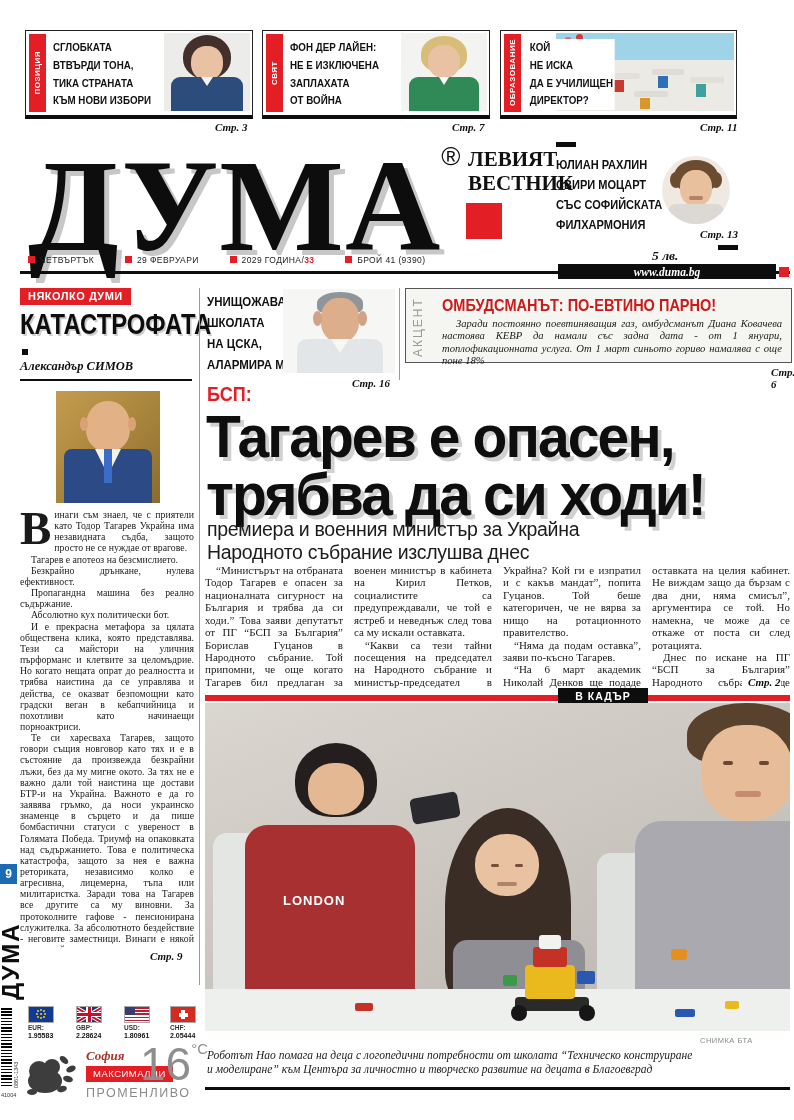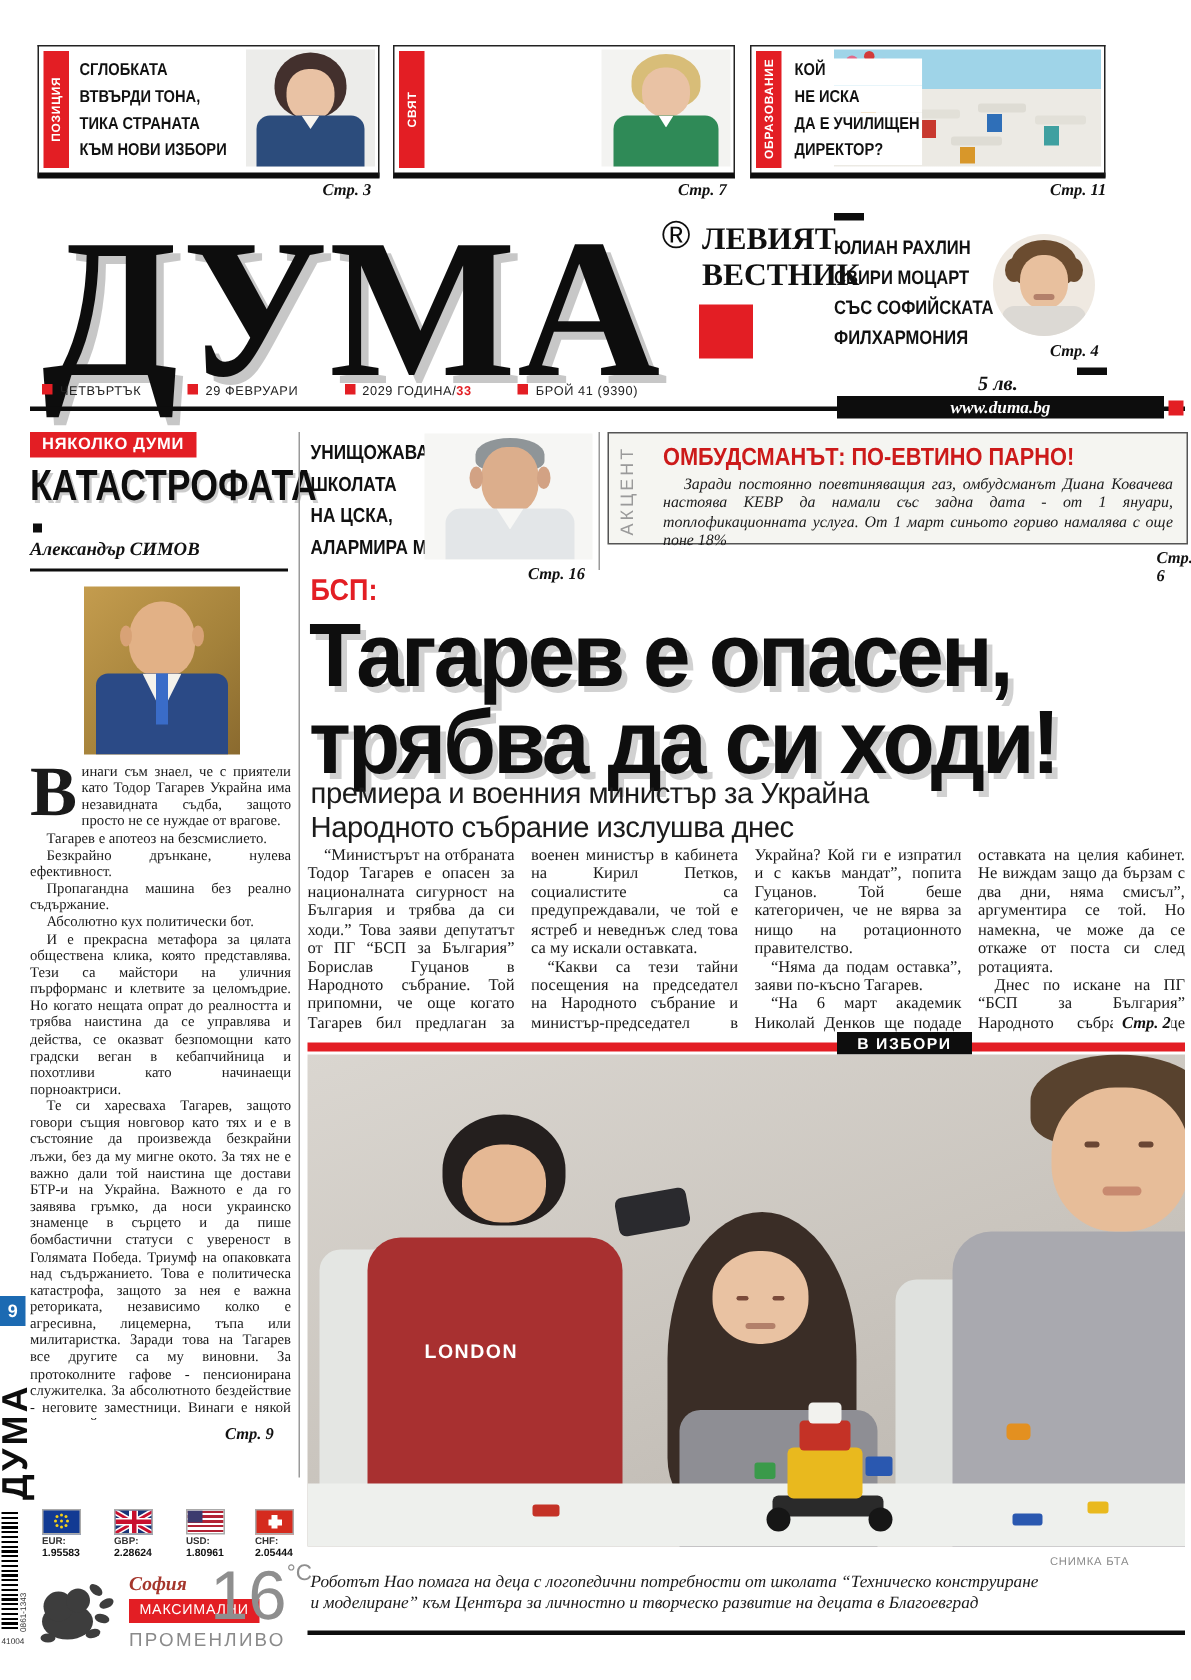--- a/index.html
+++ b/index.html
@@ -63,20 +63,26 @@
       <div class="abs" style="left:7px;top:44px;width:72px;height:36px;background:#2c4c7c;border-radius:9px 9px 0 0;"></div>
       <div class="abs" style="left:37px;top:44px;width:12px;height:9px;background:#f7f4ef;clip-path:polygon(0 0,100% 0,50% 100%);"></div>
     </div>
   </div>
   <div class="abs pageref" style="left:215px;top:121px;">Стр. 3</div>
 
   <div class="tbox" style="left:262px;width:226px;">
     <div class="tlabel">
         <span>СВЯТ</span>
       </div>
+    <div class="thl abs" style="left:27px;top:8px;">
+      <div>ФОН ДЕР ЛАЙЕН:</div>
+        <div>НЕ Е ИЗКЛЮЧЕНА</div>
+      <div>ЗАПЛАХАТА</div>
+        <div>ОТ ВОЙНА</div>
+    </div>
     <div class="abs" style="right:2px;top:2px;width:86px;height:78px;background:#f3f3f1;overflow:hidden;">
       <div class="abs" style="left:20px;top:3px;width:46px;height:36px;background:#d8bd78;border-radius:50% 50% 40% 40%;"></div>
       <div class="abs" style="left:27px;top:12px;width:32px;height:33px;background:#e9c2a4;border-radius:46%;"></div>
       <div class="abs" style="left:8px;top:44px;width:70px;height:36px;background:#2f8a57;border-radius:9px 9px 0 0;"></div>
       <div class="abs" style="left:38px;top:44px;width:10px;height:8px;background:#fff;clip-path:polygon(0 0,100% 0,50% 100%);"></div>
     </div>
   </div>
   <div class="abs pageref" style="left:452px;top:121px;">Стр. 7</div>
 
   <div class="tbox" style="left:500px;width:235px;">
@@ -124,21 +130,21 @@
     <div style="font-size:13px;">ФИЛХАРМОНИЯ</div>
   </div>
   <div class="abs" style="left:662px;top:156px;width:68px;height:68px;border-radius:50%;background:#efe9e1;overflow:hidden;">
     <div class="abs" style="left:12px;top:4px;width:44px;height:32px;background:#6b4c30;border-radius:50% 50% 40% 40%;"></div>
     <div class="abs" style="left:8px;top:16px;width:12px;height:16px;background:#6b4c30;border-radius:50%;"></div>
     <div class="abs" style="left:48px;top:16px;width:12px;height:16px;background:#6b4c30;border-radius:50%;"></div>
     <div class="abs" style="left:18px;top:14px;width:32px;height:36px;background:#e8c09e;border-radius:46%;"></div>
     <div class="abs" style="left:27px;top:40px;width:14px;height:4px;background:#b3806a;border-radius:2px;"></div>
     <div class="abs" style="left:6px;top:48px;width:56px;height:20px;background:#dcd9d4;border-radius:8px 8px 0 0;"></div>
   </div>
-  <div class="abs pageref" style="left:700px;top:228px;">Стр. 4</div>
+  <div class="abs pageref" style="left:700px;top:228px;">Стр. 13</div>
   <div class="abs" style="left:718px;top:245px;width:20px;height:5px;background:#0d0d0d;"></div>
 
   <div class="abs" style="left:28px;top:255px;font-size:8.5px;color:#222;letter-spacing:.4px;">
     <span style="display:inline-block;width:7px;height:7px;background:#e31e24;margin-right:5px;"></span><span>ЧЕТВЪРТЪК</span>
     <span style="display:inline-block;width:7px;height:7px;background:#e31e24;margin:0 5px 0 28px;"></span><span>29 ФЕВРУАРИ</span>
     <span style="display:inline-block;width:7px;height:7px;background:#e31e24;margin:0 5px 0 28px;"></span><span>2029 ГОДИНА/</span><span style="color:#e31e24;font-weight:bold;">33</span>
     <span style="display:inline-block;width:7px;height:7px;background:#e31e24;margin:0 5px 0 28px;"></span><span>БРОЙ 41 (9390)</span>
   </div>
   <div class="abs serif" style="left:652px;top:248px;font-size:13.5px;font-weight:bold;font-style:italic;">5 лв.</div>
   <div class="rule" style="left:20px;top:271px;width:770px;height:2.5px;"></div>
@@ -209,21 +215,21 @@
     <p class="ind">“Министърът на отбраната Тодор Тагарев е опасен за националната сигурност на България и трябва да си ходи.” Това заяви депутатът от ПГ “БСП за България” Борислав Гуцанов в Народното събрание. Той припомни, че още когато Тагарев бил предлаган за военен министър в кабинета на Кирил Петков, социалистите са предупреждавали, че той е ястреб и неведнъж след това са му искали оставката.</p>
     <p class="ind">“Какви са тези тайни посещения на председател на Народното събрание и министър-председател в Украйна? Кой ги е изпратил и с какъв мандат”, попита Гуцанов. Той беше категоричен, че не вярва за нищо на ротационното правителство.</p>
     <p class="ind">“Няма да подам оставка”, заяви по-късно Тагарев.</p>
     <p class="ind">“На 6 март академик Николай Денков ще подаде оставката на целия кабинет. Не виждам защо да бързам с два дни, няма смисъл”, аргументира се той. Но намекна, че може да се откаже от поста си след ротацията.</p>
     <p class="ind">Днес по искане на ПГ “БСП за България” Народното събрание ще изслуша премиера Денков във връзка с посещението му в Украйна.</p>
   </div>
   <div class="abs pageref" style="left:742px;top:676px;background:#fff;padding-left:6px;">Стр. 2</div>
 
   <div class="abs" style="left:205px;top:695px;width:585px;height:6px;background:#e31e24;"></div>
   <div class="abs" style="left:558px;top:688px;width:90px;height:15px;background:#0d0d0d;color:#fff;font-weight:bold;font-size:10.5px;display:flex;align-items:center;justify-content:center;letter-spacing:1px;">
-    <span>В ИЗБОРИ</span>
+    <span>В КАДЪР</span>
   </div>
 
   <div class="abs" style="left:205px;top:703px;width:585px;height:328px;background:linear-gradient(160deg,#dad6d0 0%,#c9c4bd 55%,#b9b4ad 100%);overflow:hidden;">
     <div class="abs" style="left:8px;top:130px;width:150px;height:190px;background:#e4e6e3;border-radius:14px;"></div>
     <div class="abs" style="left:392px;top:150px;width:170px;height:170px;background:#dfe1de;border-radius:14px;"></div>
 
     <div class="abs" style="left:30px;top:40px;width:230px;height:250px;">
       <div class="abs" style="left:10px;top:82px;width:170px;height:168px;background:#a83030;border-radius:22px 22px 0 0;"></div>
       <div class="abs" style="left:60px;top:0;width:82px;height:74px;background:#241f1e;border-radius:50% 50% 44% 44%;"></div>
       <div class="abs" style="left:73px;top:20px;width:56px;height:52px;background:#e5b894;border-radius:46%;"></div>

